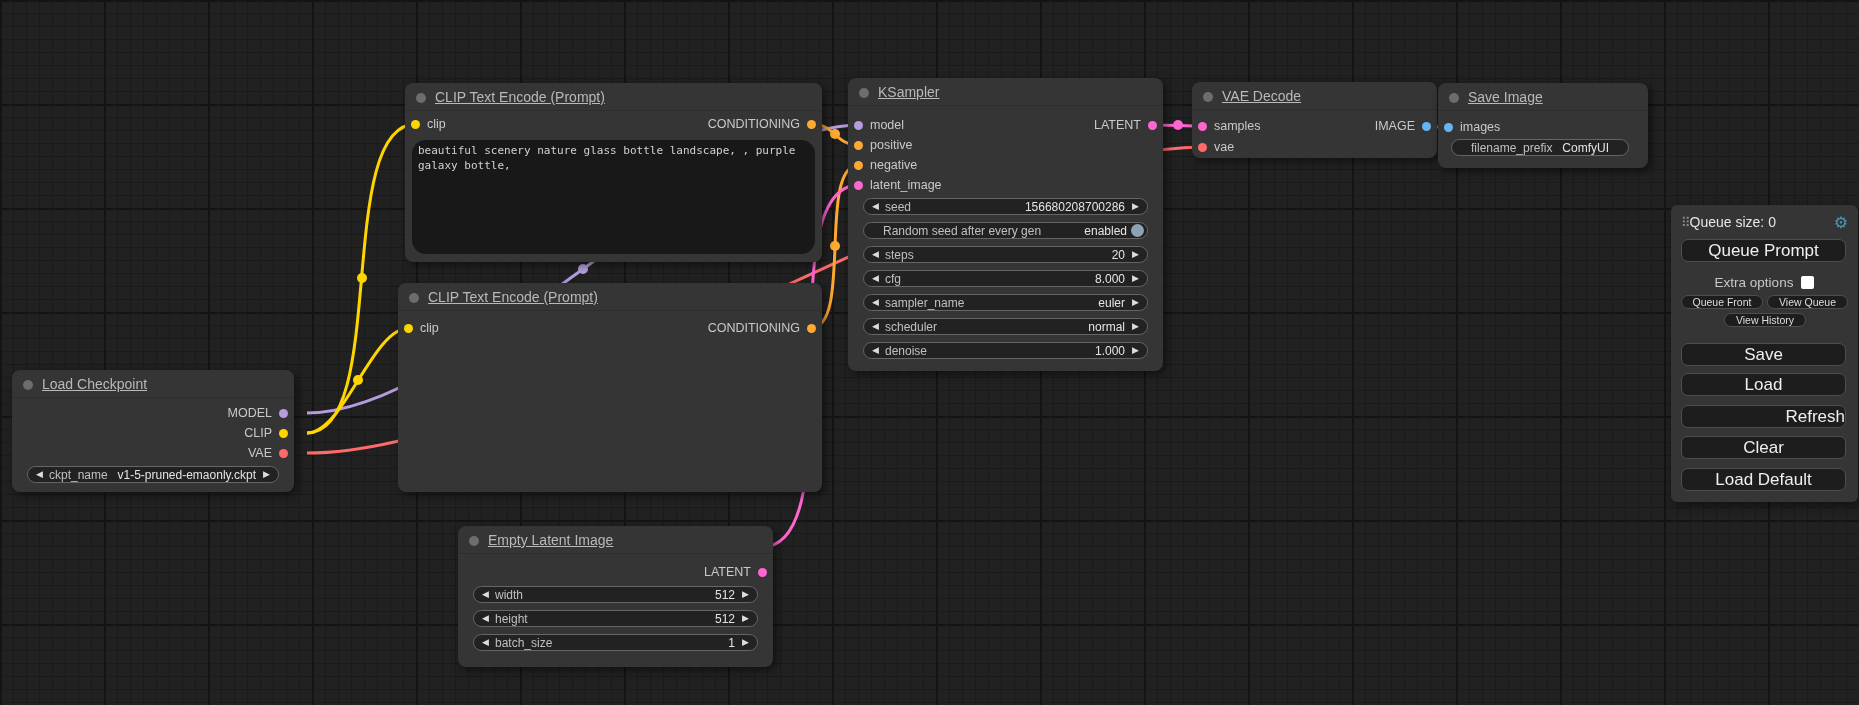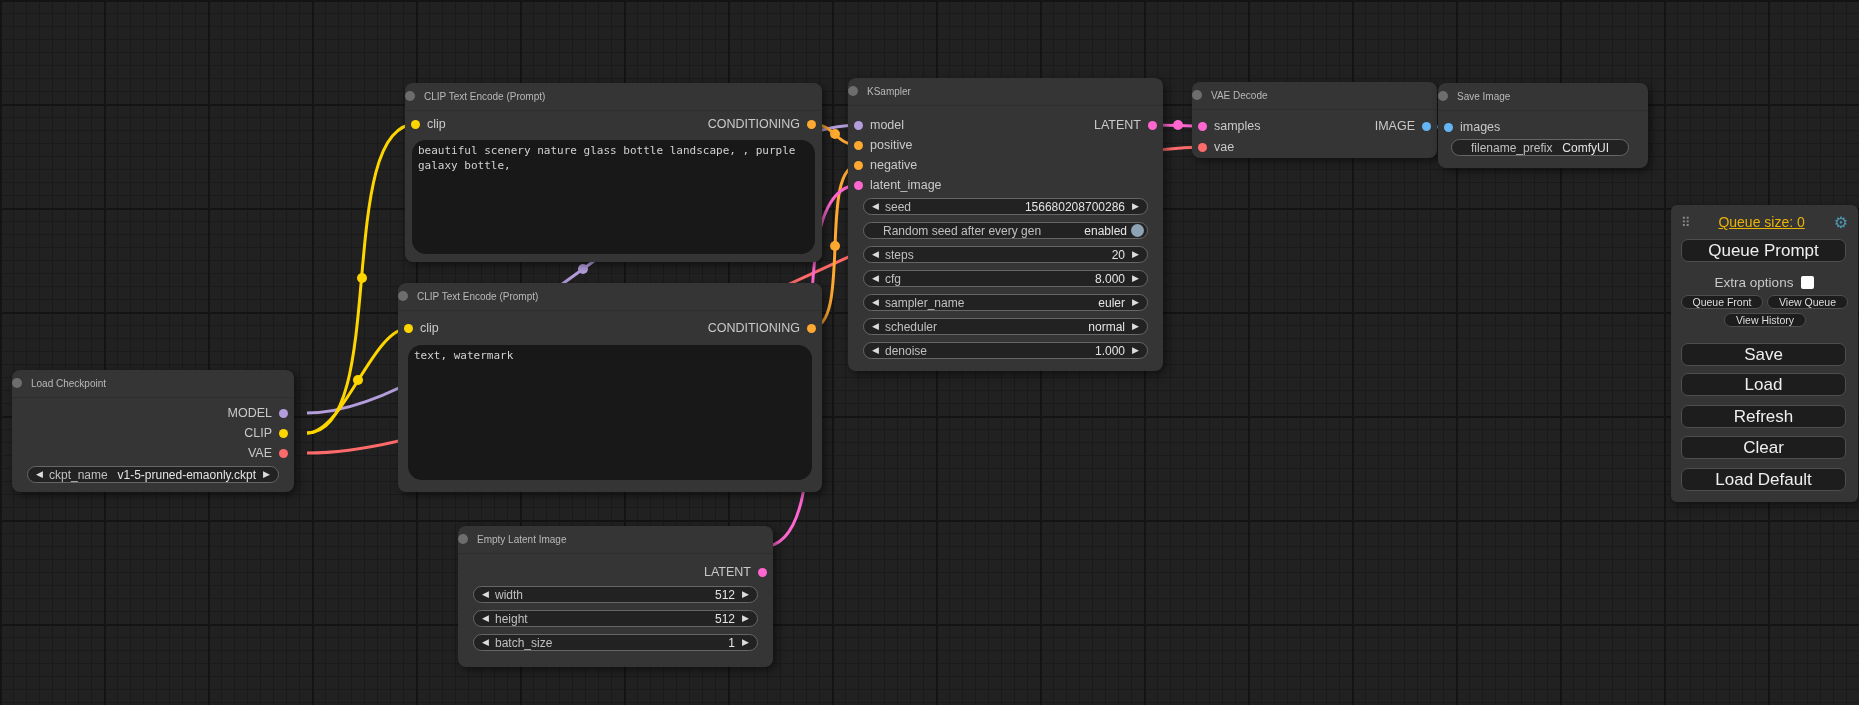--- a/index.html
+++ b/index.html
@@ -16,23 +16,23 @@
     position:relative;
   }
   #wires{ position:absolute; left:0; top:0; z-index:1; }
   #wires path{ fill:none; stroke-width:3; }
 
   .node{
     position:absolute; background:#353535; border-radius:8px;
     box-shadow:3px 3px 8px rgba(0,0,0,.5); z-index:2;
   }
   .ntitle{
-    height:28px; line-height:28px; 
-    color:#b9b9b9; font-size:10px; white-space:nowrap;
-    border-bottom:1px solid #2e2e2e; cursor:default;
+    height:28px; line-height:28px; padding-left:11px;
+    color:#b9b9b9; font-size:14px; white-space:nowrap;
+    border-bottom:1px solid #2e2e2e; cursor:default;text-decoration:underline;
   }
   .tdot{
     display:inline-block; width:10px; height:10px; border-radius:50%;
     background:#6d6d6d; margin-right:9px; vertical-align:-1px;
   }
   .slot{
     position:absolute; height:18px; font-size:12.5px; color:#c9c9c9;
     display:flex; align-items:center; gap:7px; white-space:nowrap;
   }
   .slot.in{ left:6px; }
@@ -58,21 +58,21 @@
 
   
   #menu{
     position:absolute; left:1671px; top:205px; width:187px; height:297px;
     background:#353535; border-radius:6px; box-shadow:3px 3px 10px rgba(0,0,0,.5);
     z-index:3; font-size:13px; color:#c8c8c8;
   }
   #menu .hdr{ position:absolute; left:0; right:0; top:8px; height:18px;
     display:flex; align-items:center; }
   .drag-dots{ color:#8a8a8a; font-size:13px; margin-left:10px; letter-spacing:-1px; cursor:grab; }
-  .qsize{ flex:1; text-align:center; font-size:14px; color:#eab308;text-decoration:underline; }
+  .qsize{ flex:1; text-align:left; font-size:14px; color:#e5e5e5; }
   .gear{ font-size:16px; margin-right:10px; cursor:pointer; }
   .mbtn{
     position:absolute; left:10px; width:165px; height:23px;
     background:#1d1d1d; border:1px solid #4e4e4e; border-radius:7px;
     color:#efefef; font-size:17px; text-align:center; line-height:21px;
     cursor:pointer; font-family:"Liberation Sans", sans-serif;
   }
   .sbtn{
     position:absolute; height:14px; background:#1d1d1d;
     border:1px solid #4e4e4e; border-radius:8px; color:#dedede;
@@ -145,21 +145,20 @@
 <div class="node" style="left:398px; top:283px; width:424px; height:209px;">
   <div class="ntitle"><span class="tdot"></span><span>CLIP Text Encode (Prompt)</span></div>
   <div class="slot in" style="top:36px;">
     <span class="pdot" style="background: rgb(255, 213, 0);"></span>
     <span>clip</span>
   </div>
   <div class="slot out" style="top:36px;">
     <span class="pdot" style="background: rgb(255, 169, 49);"></span>
     <span>CONDITIONING</span>
   </div>
-  <div class="prompt" style="left:10px; top:62px; width:404px; height:135px;">text, watermark</div>
 </div>
 
 <div class="node" style="left:848px; top:78px; width:315px; height:293px;">
   <div class="ntitle"><span class="tdot"></span><span>KSampler</span></div>
   <div class="slot in" style="top:38px;">
     <span class="pdot" style="background: rgb(179, 157, 219);"></span>
     <span>model</span>
   </div>
   <div class="slot in" style="top:58px;">
     <span class="pdot" style="background: rgb(255, 169, 49);"></span>
@@ -284,16 +283,16 @@
   <div class="mbtn" style="top:34px;">Queue Prompt</div>
   <div class="extra-row">
     <span>Extra options</span>
     <span class="checkbox"></span>
   </div>
   <div class="sbtn" style="top:90px; left:10px; width:82px;">Queue Front</div>
   <div class="sbtn" style="top:90px; left:96px; width:81px;">View Queue</div>
   <div class="sbtn" style="top:108px; left:53px; width:82px;">View History</div>
   <div class="mbtn" style="top:138px;">Save</div>
   <div class="mbtn" style="top:168px;">Load</div>
-  <div class="mbtn" style="top:200px;">Refresh</div>
+  <div class="mbtn" style="top:200px;text-align:right;">Refresh</div>
   <div class="mbtn" style="top:231px;border-radius:6px;">Clear</div>
   <div class="mbtn" style="top:263px;">Load Default</div>
 </div>
 
 </body></html>

